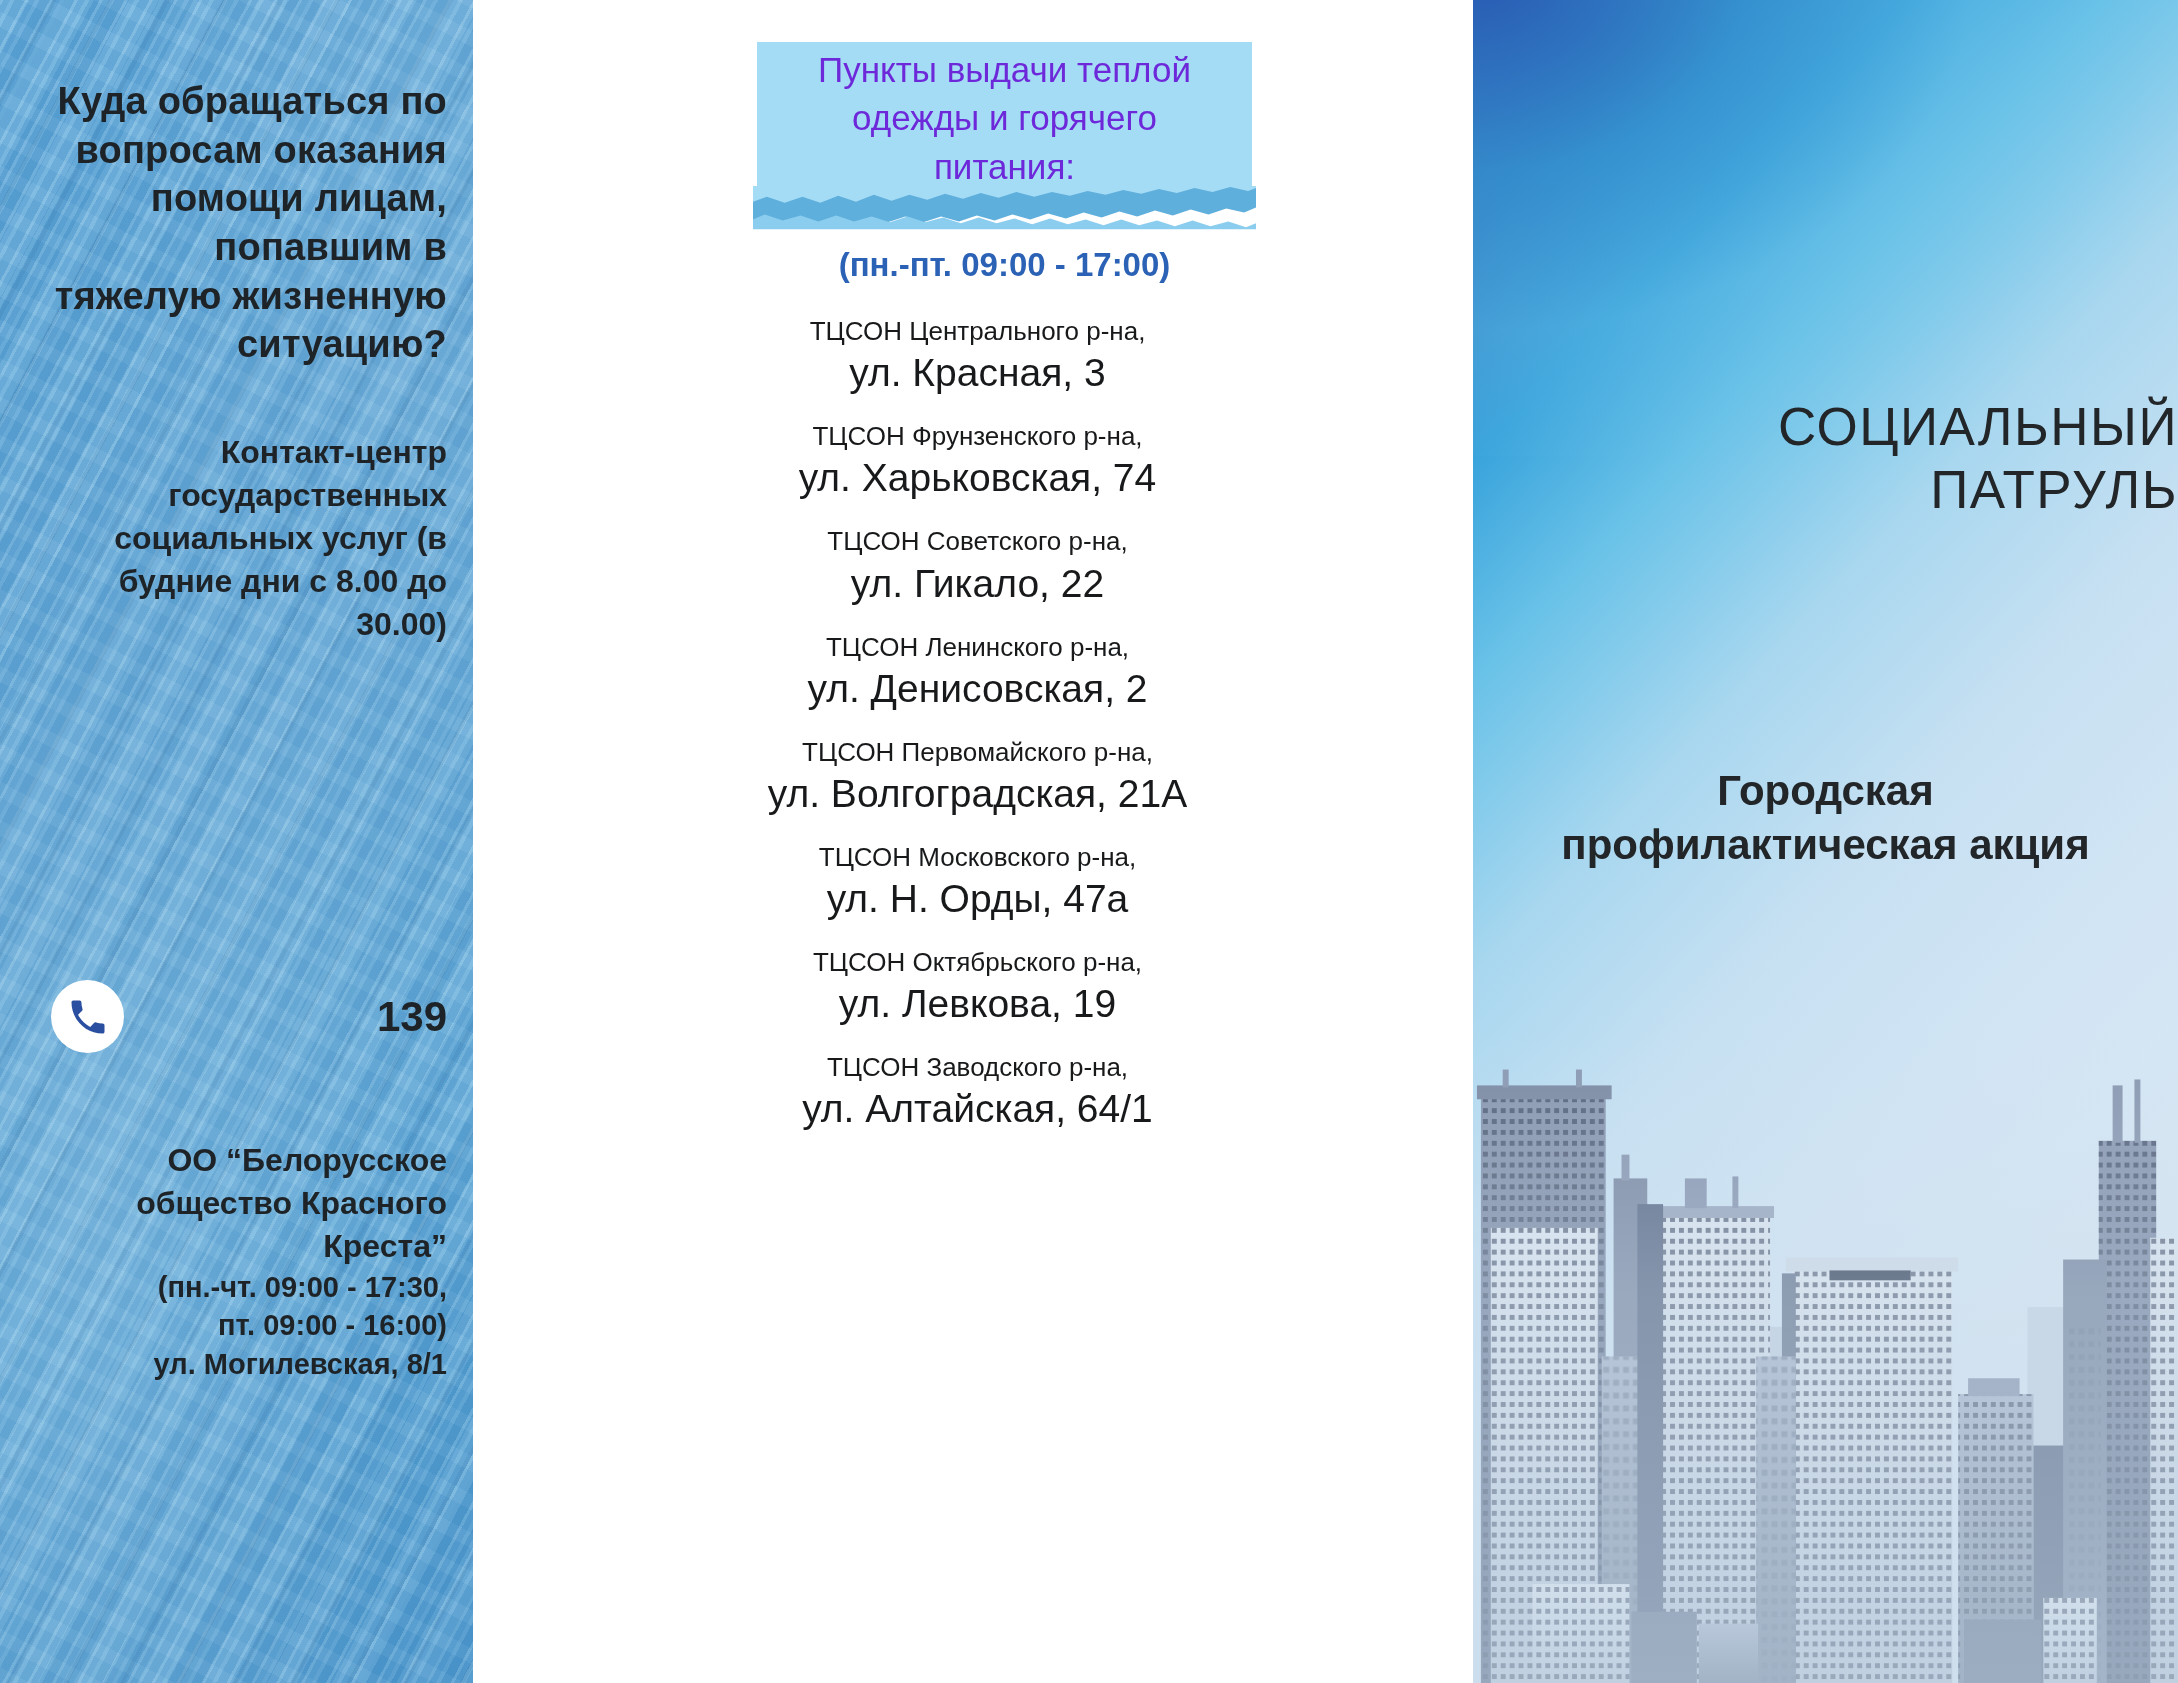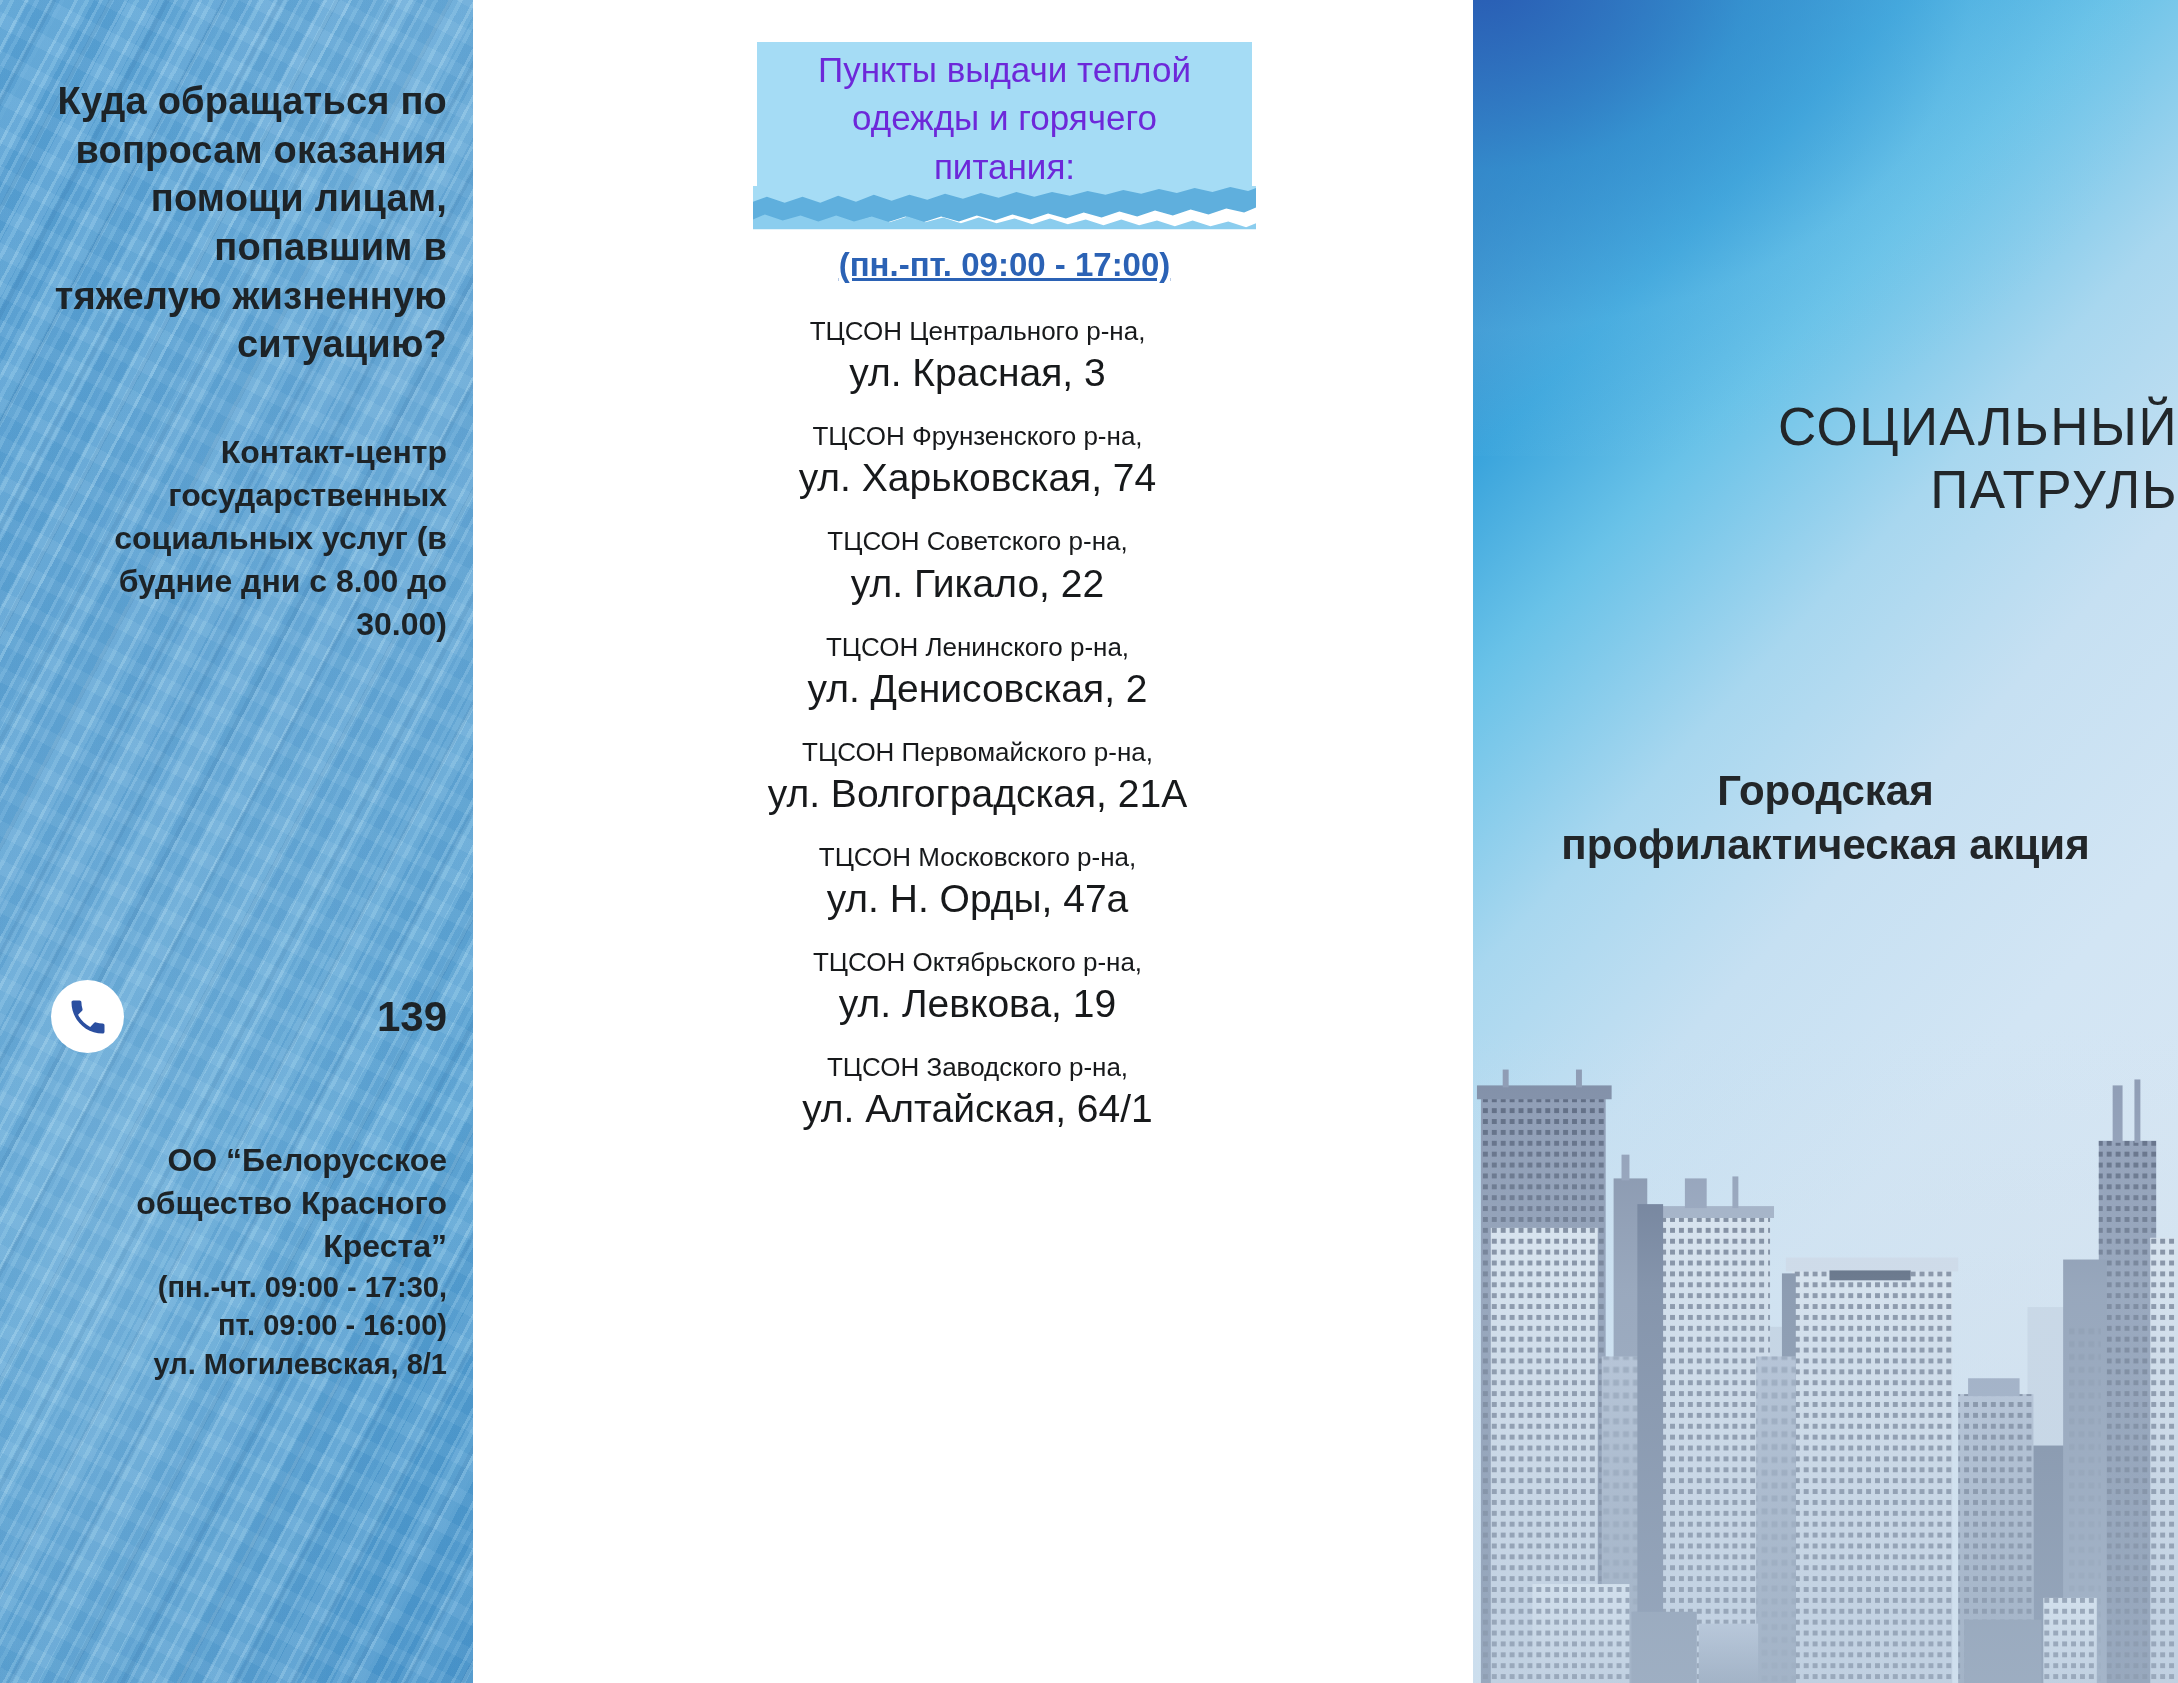--- a/index.html
+++ b/index.html
@@ -82,21 +82,21 @@
     background:#a5dcf5;
     display:flex; align-items:center; justify-content:center;
     padding:0 22px;
   }
   .c-headbox-txt {
     text-align:center; font-size:35px; line-height:1.38; font-weight:400; color:#6d28d9;
   }
   .torn { position:absolute; left:280px; top:186px; width:503px; height:57px; }
   .c-hours {
     position:absolute; left:284px; top:246px; width:495px;
-    text-align:center; font-size:33px; font-weight:700; color:#2b62b5;text-decoration:underline;
+    text-align:center; font-size:33px; font-weight:700; color:#2b62b5;
   }
   .c-list { position:absolute; left:79px; top:315px; width:851px; }
   .c-item { text-align:center; margin-bottom:22px; }
   .c-item .nm { font-size:26px; line-height:1.28; color:#17191b; font-weight:400; }
   .c-item .ad { font-size:39px; line-height:1.28; color:#17191b; font-weight:400; }
 
   
   .panel-right {
     position:absolute; left:1473px; top:0; width:705px; height:1683px;
     overflow:hidden;

